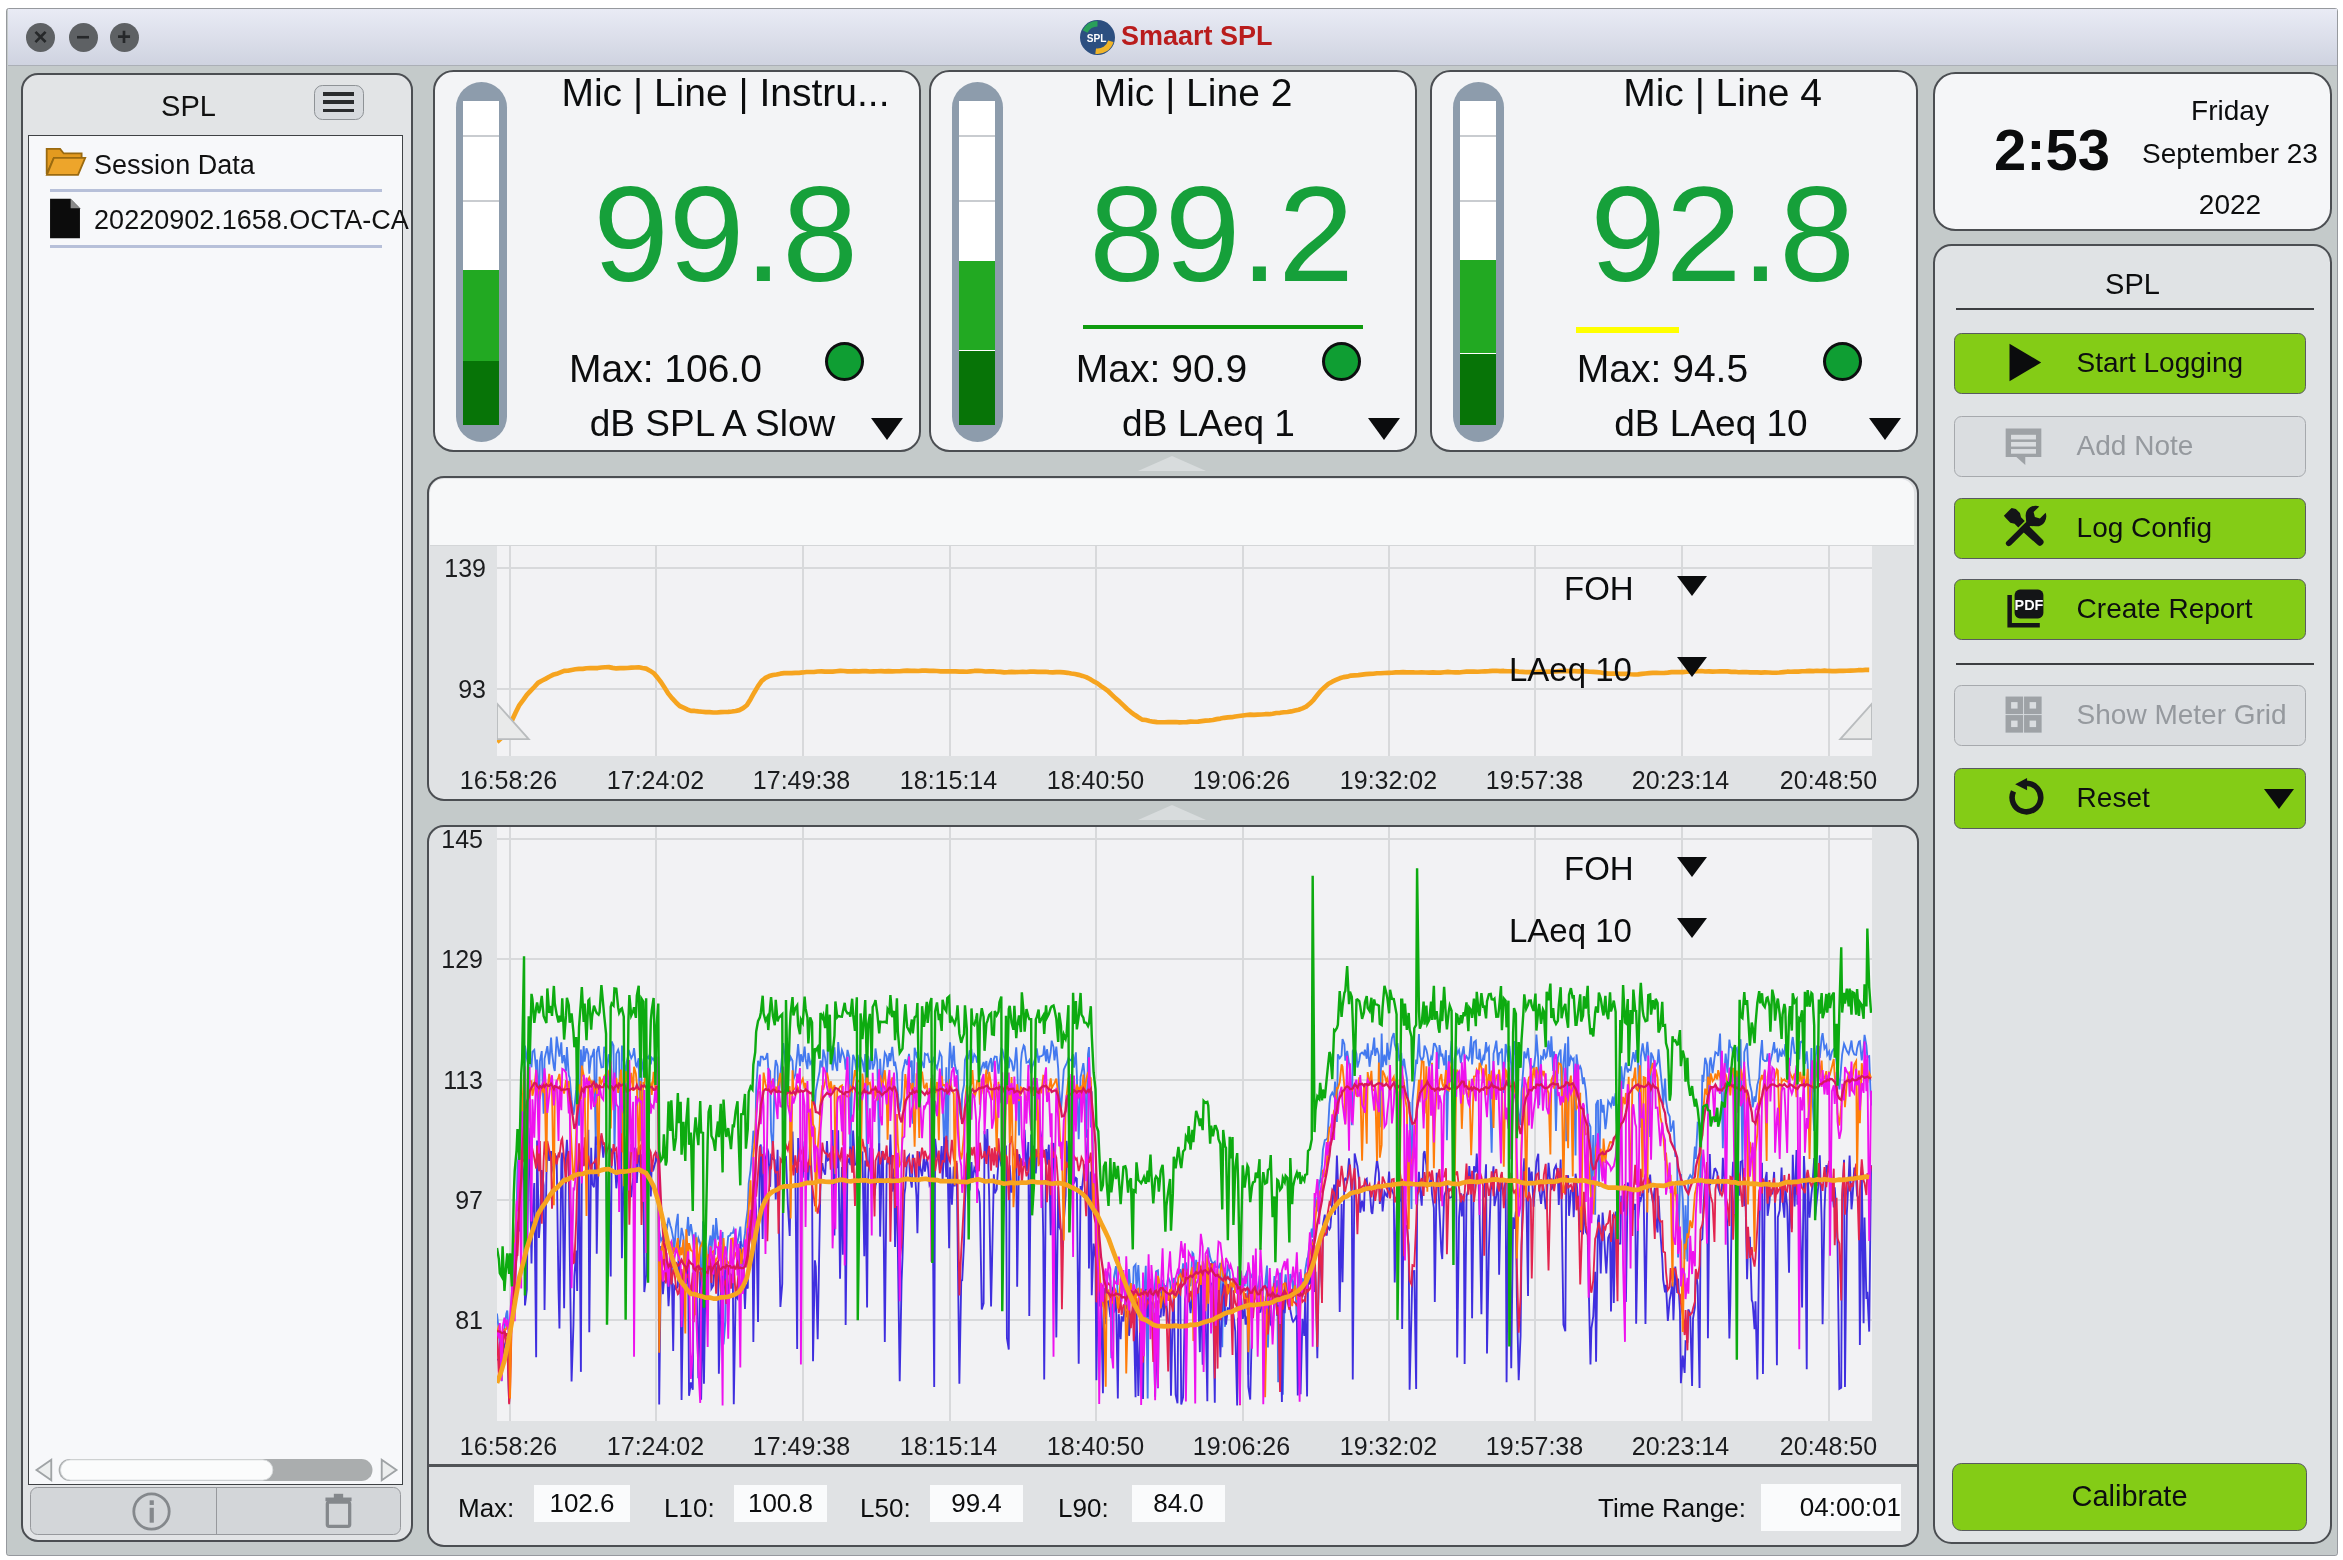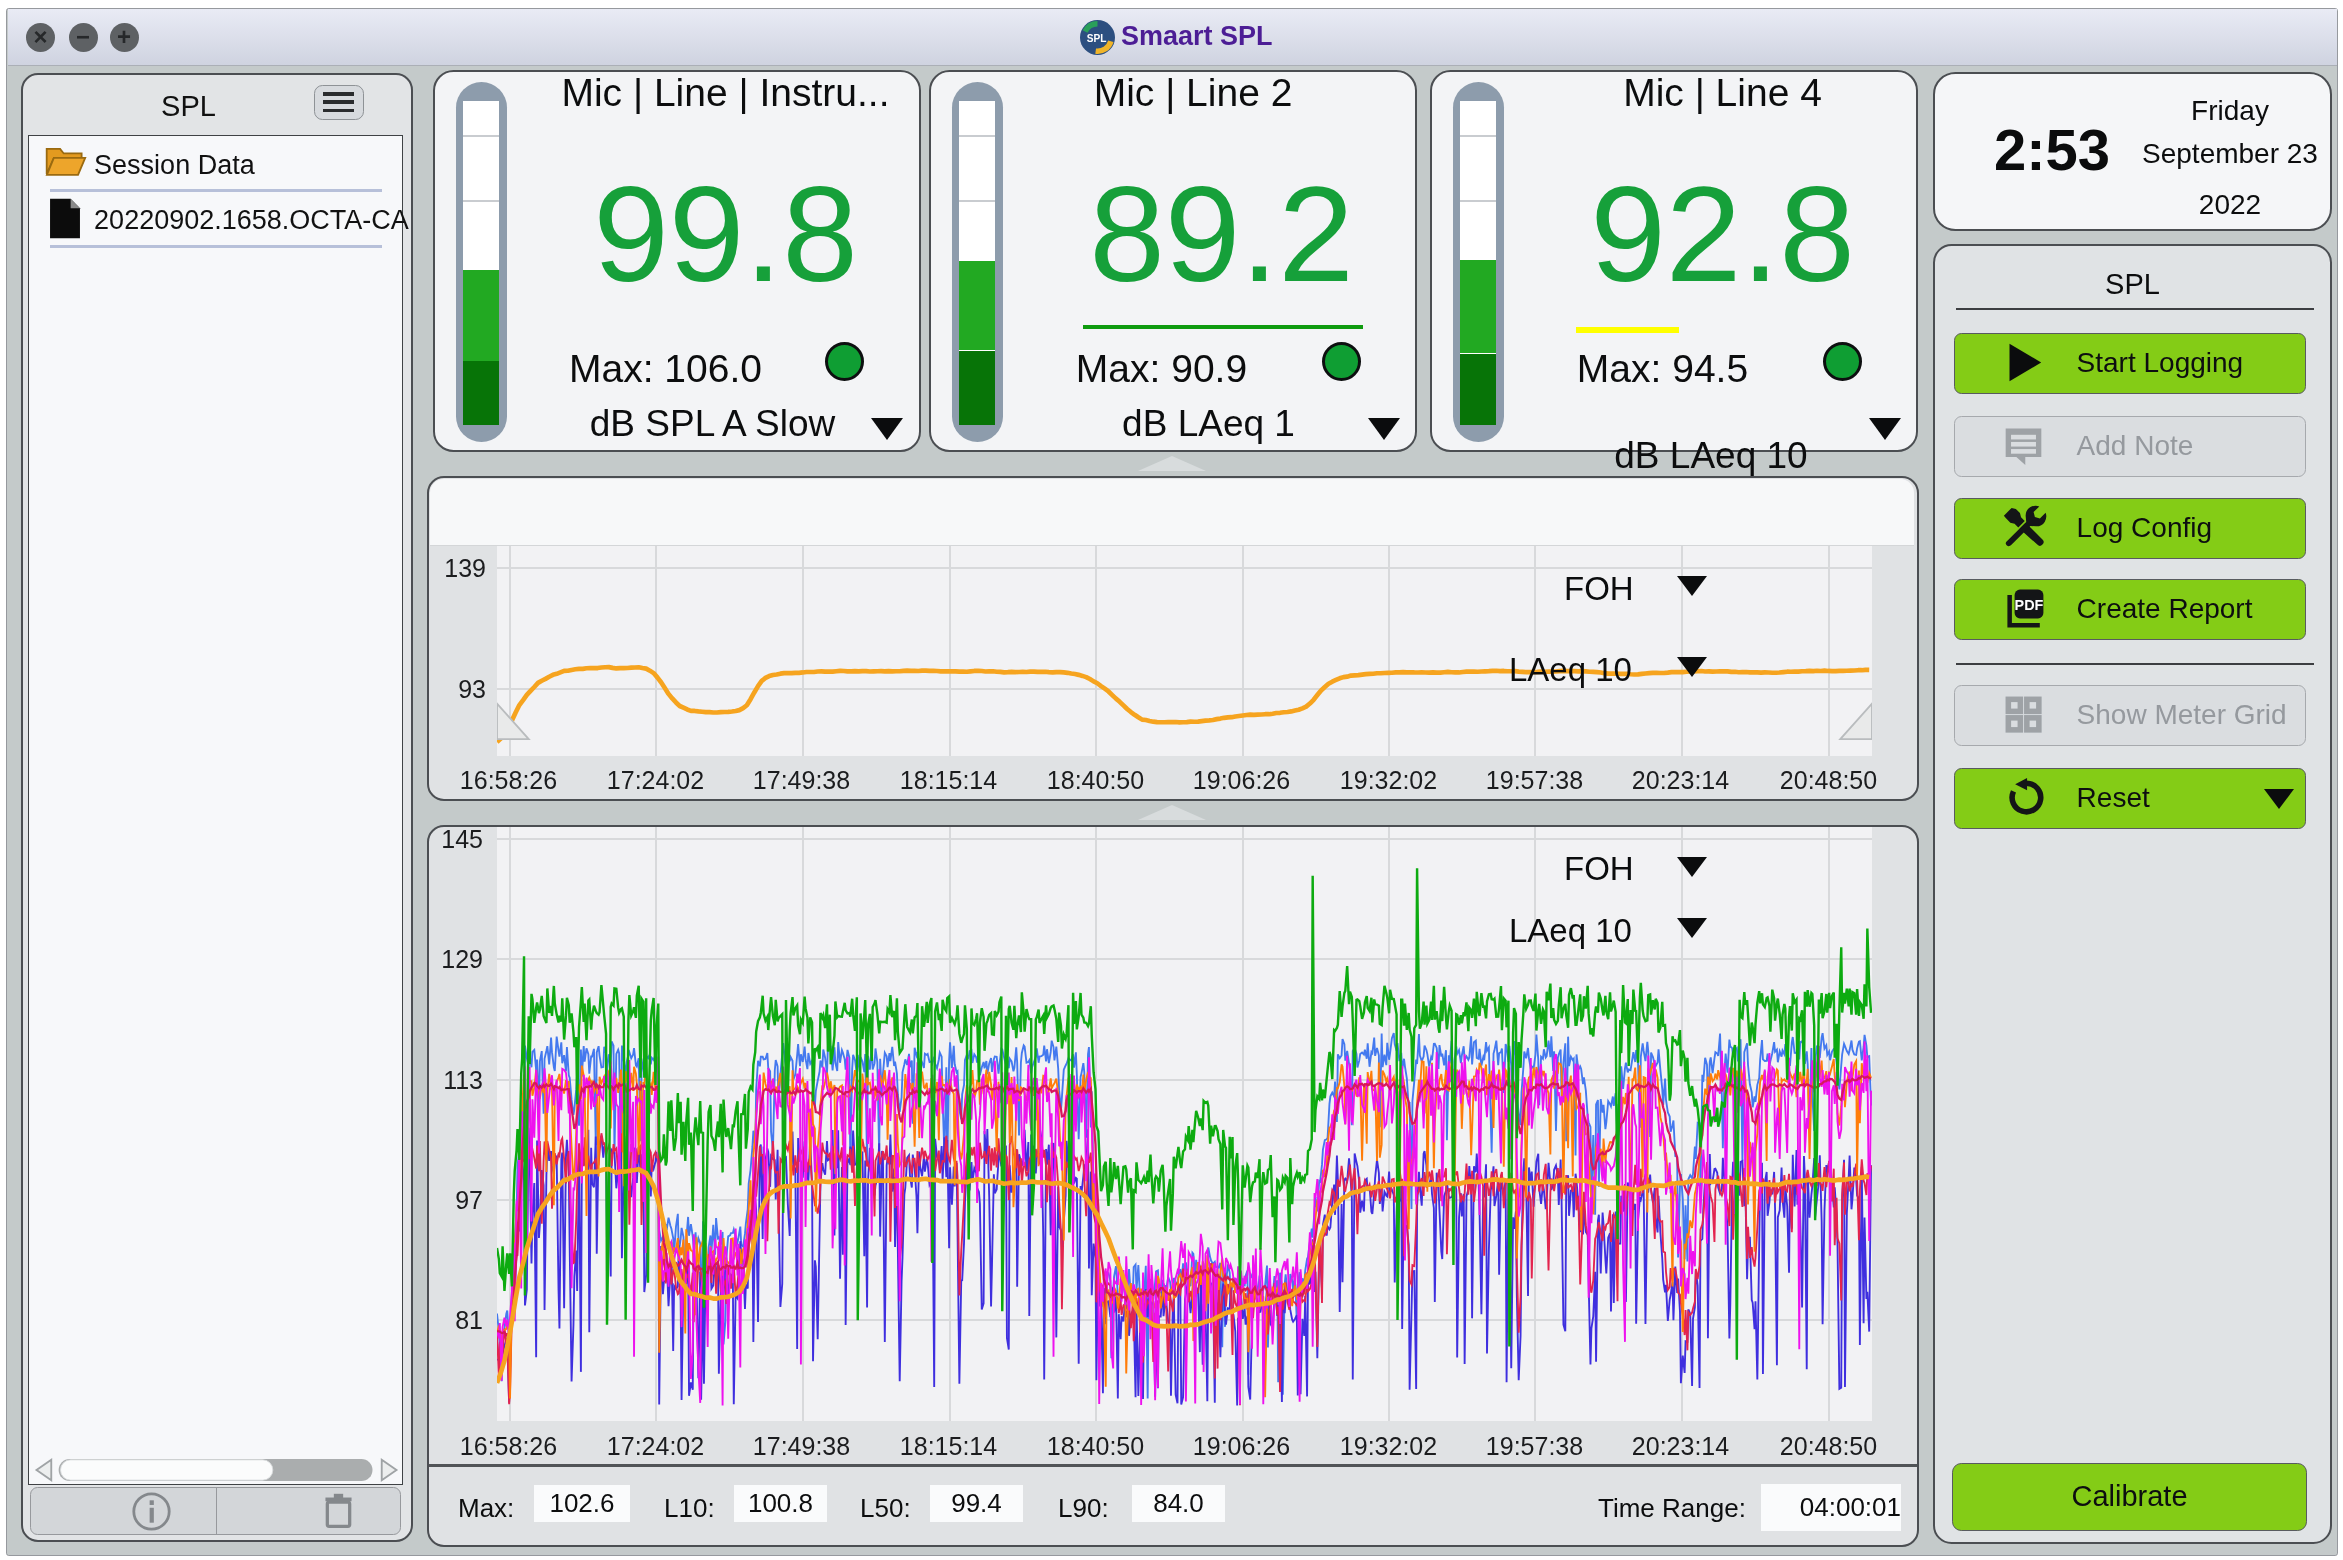--- a/index.html
+++ b/index.html
@@ -1,21 +1,21 @@
 <!DOCTYPE html>
 <html style="font-size:15px"><head>
 <meta charset="utf-8">
 <style>
 * { margin:0; padding:0; box-sizing:border-box; }
 html,body { width:2344px; height:1561px; background:#fff; font-family:"Liberation Sans", sans-serif; overflow:hidden; }
 .abs { position:absolute; }
 #win { position:absolute; left:5.6px; top:7.5px; width:2332px; height:1548px; background:#c4caca; border:1.9px solid #96999e; border-radius:2.8px; }
 #titlebar { position:absolute; left:7.5px; top:9.3px; width:2329px; height:57px; background:linear-gradient(#e9ebf5,#cfd3e0); border-bottom:0.9px solid #abafb6; }
 .winbtn { position:absolute; top:14px; width:29px; height:29px; border-radius:50%; background:#5e6164; color:#26282a; text-align:center; line-height:27px; font-size:24px; font-weight:bold; }
-#titletext { position:absolute; left:1121px; top:9.3px; height:57px; line-height:55px; font-size:27px; font-weight:bold; color:#4c1d95; }
+#titletext { position:absolute; left:1121px; top:9.3px; height:57px; line-height:55px; font-size:27px; font-weight:bold; color:#b91c1c; }
 .panel { position:absolute; background:#e2e4e6; border:2.8px solid #4b4e52; border-radius:18.6px; }
 
 
 #sidebar { left:20.5px; top:73px; width:392px; height:1469px; border-radius:17px; }
 #sb-title { position:absolute; width:100%; text-align:center; padding-right:56px; top:15px; font-size:29px; color:#111; }
 #sb-burger { position:absolute; left:291px; top:10.3px; width:50px; height:35px; background:#d7dade; border:1.9px solid #8e9296; border-radius:8.4px; }
 #sb-burger div { margin:5.6px 8.4px 0 8.4px; height:3.7px; background:#2a2c2e; }
 #sb-list { position:absolute; left:5.6px; top:60px; width:375px; height:1350px; background:#f7f8fa; border:1.9px solid #3f4245; }
 .sb-row { position:absolute; left:0; width:100%; height:52px; font-size:27px; color:#111; }
 .sb-row .txt { position:absolute; left:65px; top:12px; white-space:nowrap; }
@@ -154,21 +154,21 @@
     </div>
   </div>
 </div>
 
 <div class="panel meter" style="left:1430px; width:488px;">
   <div class="mt" style="left:0; width:100%; text-align:center; padding-left:97px; top:-2.8px; font-size:39px; line-height:48px;">Mic | Line 4</div>
   <div class="mt" style="left:0; width:100%; text-align:center; padding-left:97px; top:94px; font-size:136px; line-height:136px; color:#16a03a;">92.8</div>
   <div style="position:absolute; left:144px; top:255px; width:103px; height:5.6px; background:#ffff00;"></div>
   <div class="mt" style="left:86px; width:289px; text-align:center; top:277px; font-size:39px; line-height:39px;">Max: 94.5</div>
   <div class="m-circ" style="left:391px; top:270px;"></div>
-  <div class="mt" style="left:0; width:100%; text-align:center; padding-left:74px; top:333px; font-size:37px; line-height:37px;margin-top:32px;">dB LAeq 10</div>
+  <div class="mt" style="left:0; width:100%; text-align:center; padding-left:74px; top:333px; font-size:37px; line-height:37px;">dB LAeq 10</div>
   <div class="m-tri" style="left:437px; top:346px;"></div>
   <div class="capsule" style="left:20.5px; top:10.3px;">
     <div class="capbar">
       <div class="capline" style="top:34px;"></div>
       <div class="capline" style="top:99px;"></div>
       <div class="fill-b" style="top:159px; height:93px; background:#22a922;"></div>
       <div class="fill-b" style="top:253px; height:72px; background:#077407;"></div>
     </div>
   </div>
 </div>

